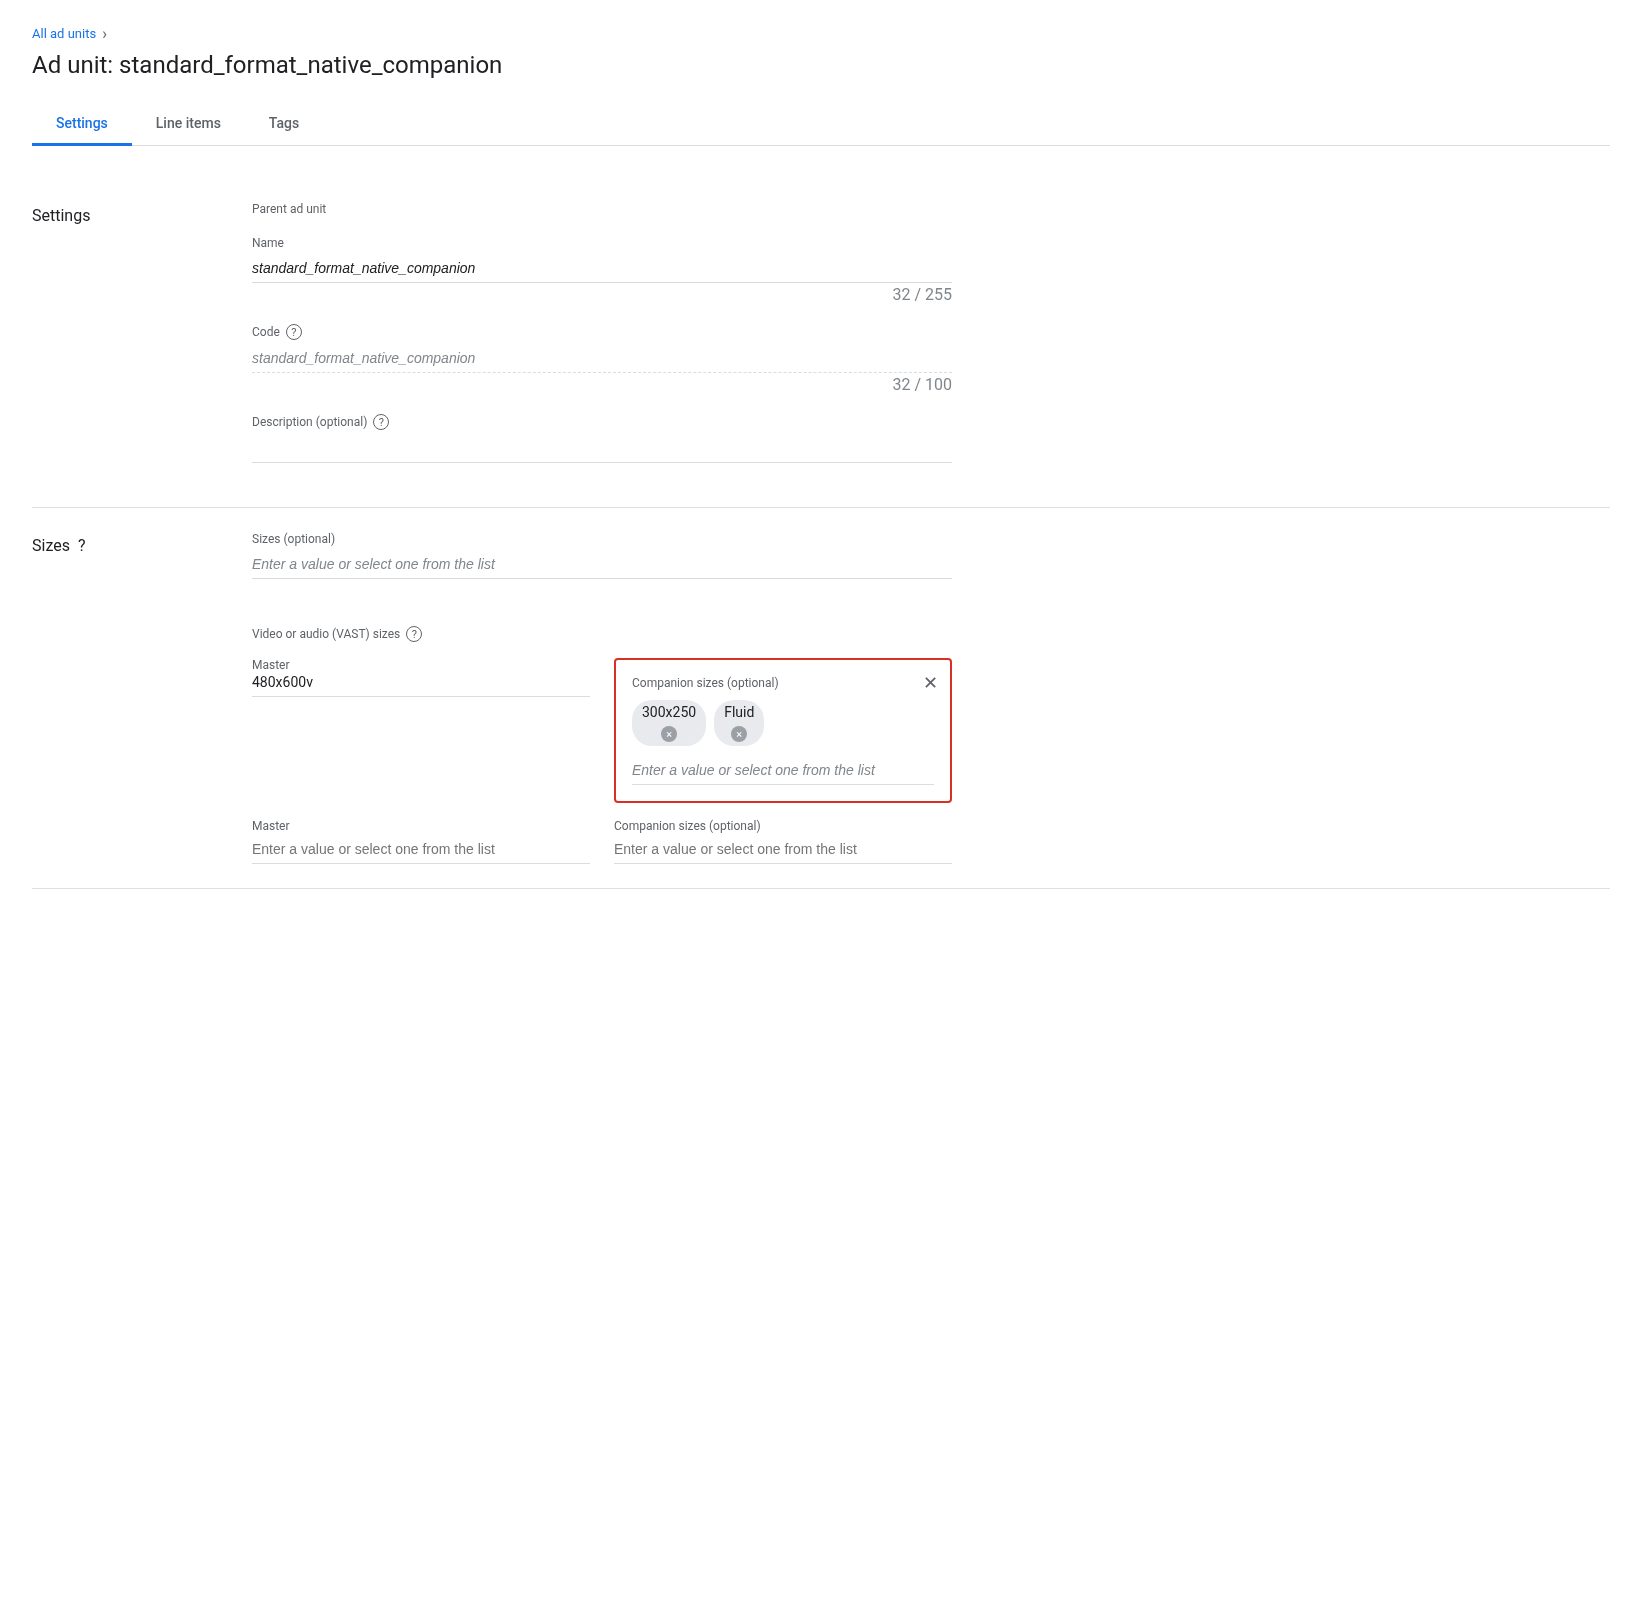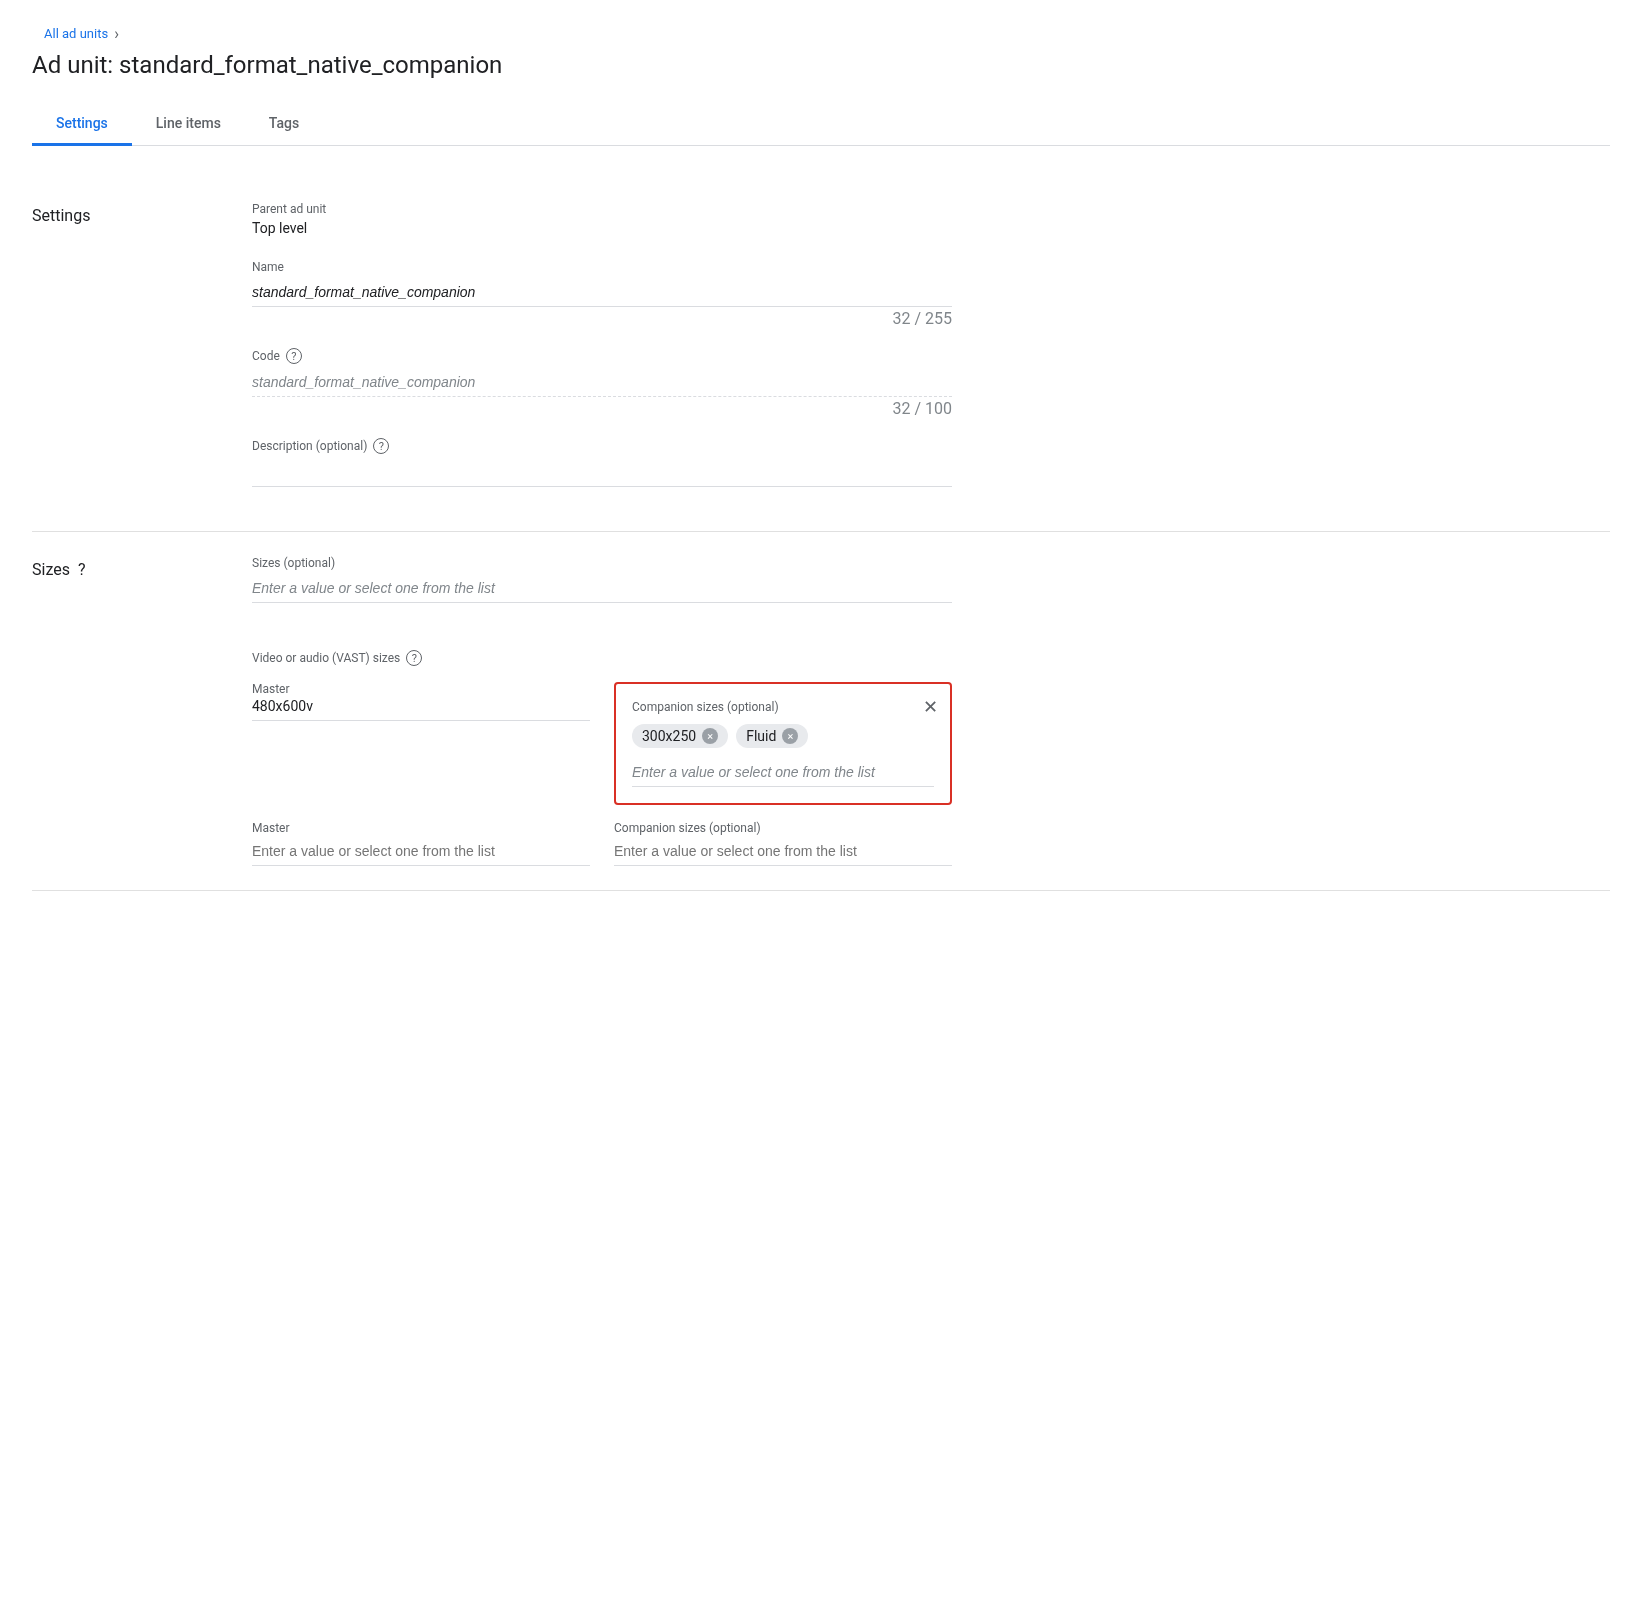--- a/index.html
+++ b/index.html
@@ -11,21 +11,20 @@
       padding: 24px 32px;
     }
 
     .breadcrumb {
       display: flex;
       align-items: center;
       gap: 6px;
       color: #1a73e8;
       font-size: 13px;
       margin-bottom: 8px;
-      margin-left: 12px;
     }
     .breadcrumb-chevron {
       color: #5f6368;
       font-size: 16px;
     }
 
     .page-title {
       font-size: 24px;
       font-weight: 400;
       color: #202124;
@@ -182,20 +181,21 @@
     }
     .chip {
       display: flex;
       align-items: center;
       gap: 6px;
       background: #e8eaed;
       border-radius: 20px;
       padding: 4px 10px;
       font-size: 14px;
       color: #202124;
+      flex-direction: column;
     }
     .chip-close {
       width: 16px;
       height: 16px;
       border-radius: 50%;
       background: #9aa0a6;
       display: flex;
       align-items: center;
       justify-content: center;
       color: #fff;
@@ -254,21 +254,20 @@
 </div>
 
 <div class="section">
   <div class="section-label">
     <span>Settings</span>
   </div>
   <div class="section-content">
 
     <div class="field-group">
       <div class="field-label">Parent ad unit</div>
-      <div class="field-value">Top level</div>
     </div>
 
     <div class="field-group">
       <div class="field-label">Name</div>
       <input class="field-input" type="text" value="standard_format_native_companion" style="">
       <div class="char-count">32 / 255</div>
     </div>
 
     <div class="field-group">
       <div class="field-label">

